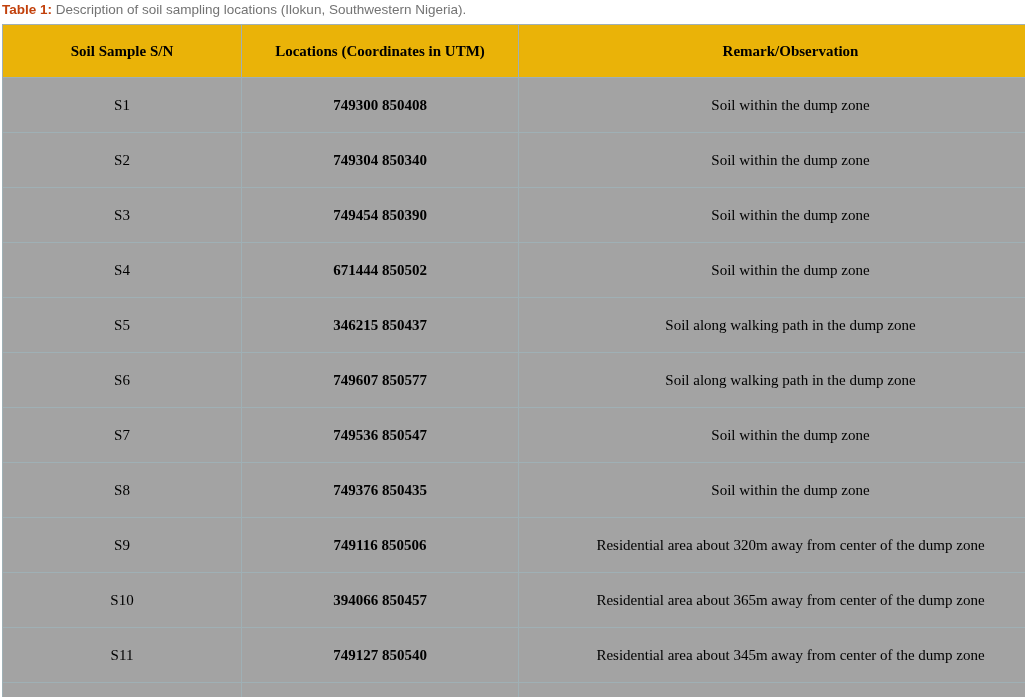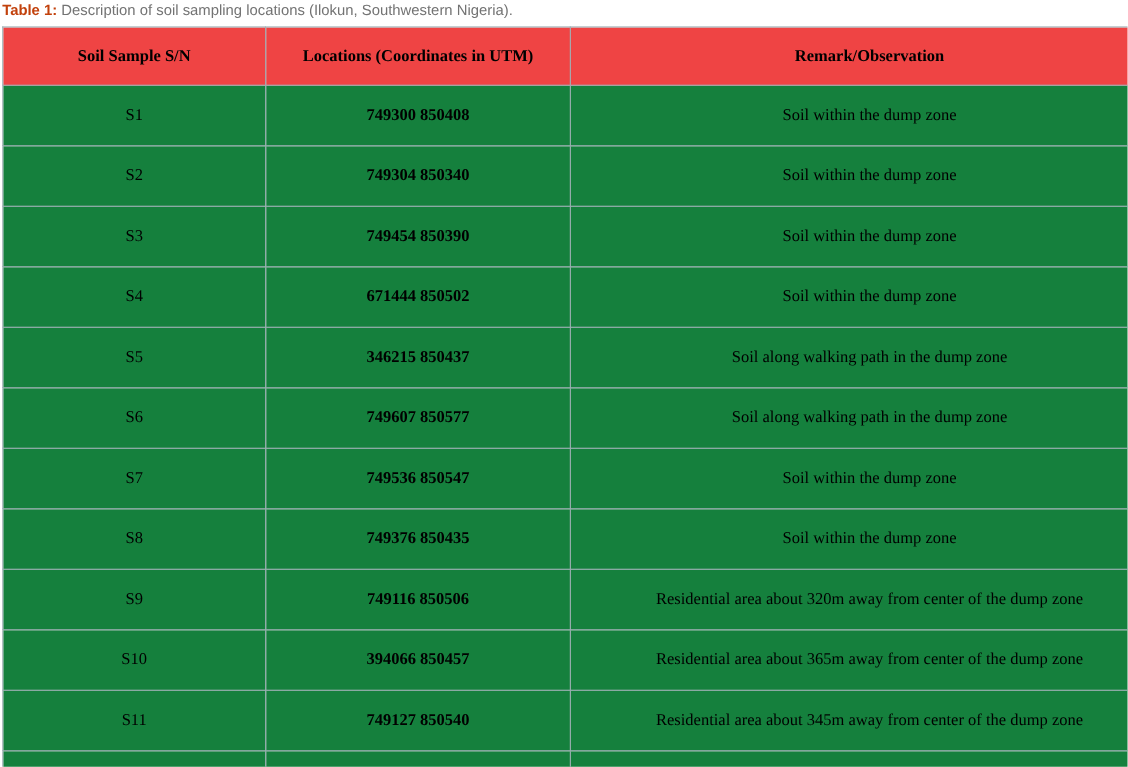--- a/index.html
+++ b/index.html
@@ -40,33 +40,33 @@
     margin-left: 2px;
     table-layout: fixed;
   }
   table.soil-table th,
   table.soil-table td {
     border: 1px solid #9fb0b5;
     text-align: center;
     vertical-align: middle;
   }
   table.soil-table thead th {
-    background: #ef4444;
+    background: #eab308;
     font-family: "Liberation Serif", serif;
     font-weight: bold;
     font-size: 15px;
     height: 44px;
     padding: 4px 6px;
     color: #000;
   }
   table.soil-table tbody td {
     font-size: 15px;
     height: 46px;
     padding: 4px 6px;
-    background: #15803d;
+    background: #a3a3a3;
   }
   .col-sn { width: 226px; }
   .col-loc { width: 264px; font-weight: bold; }
   .col-remark { width: 531px; }
   .coord {
     line-height: 17px;
     white-space: pre-line;
   }
 </style>
 </head>

